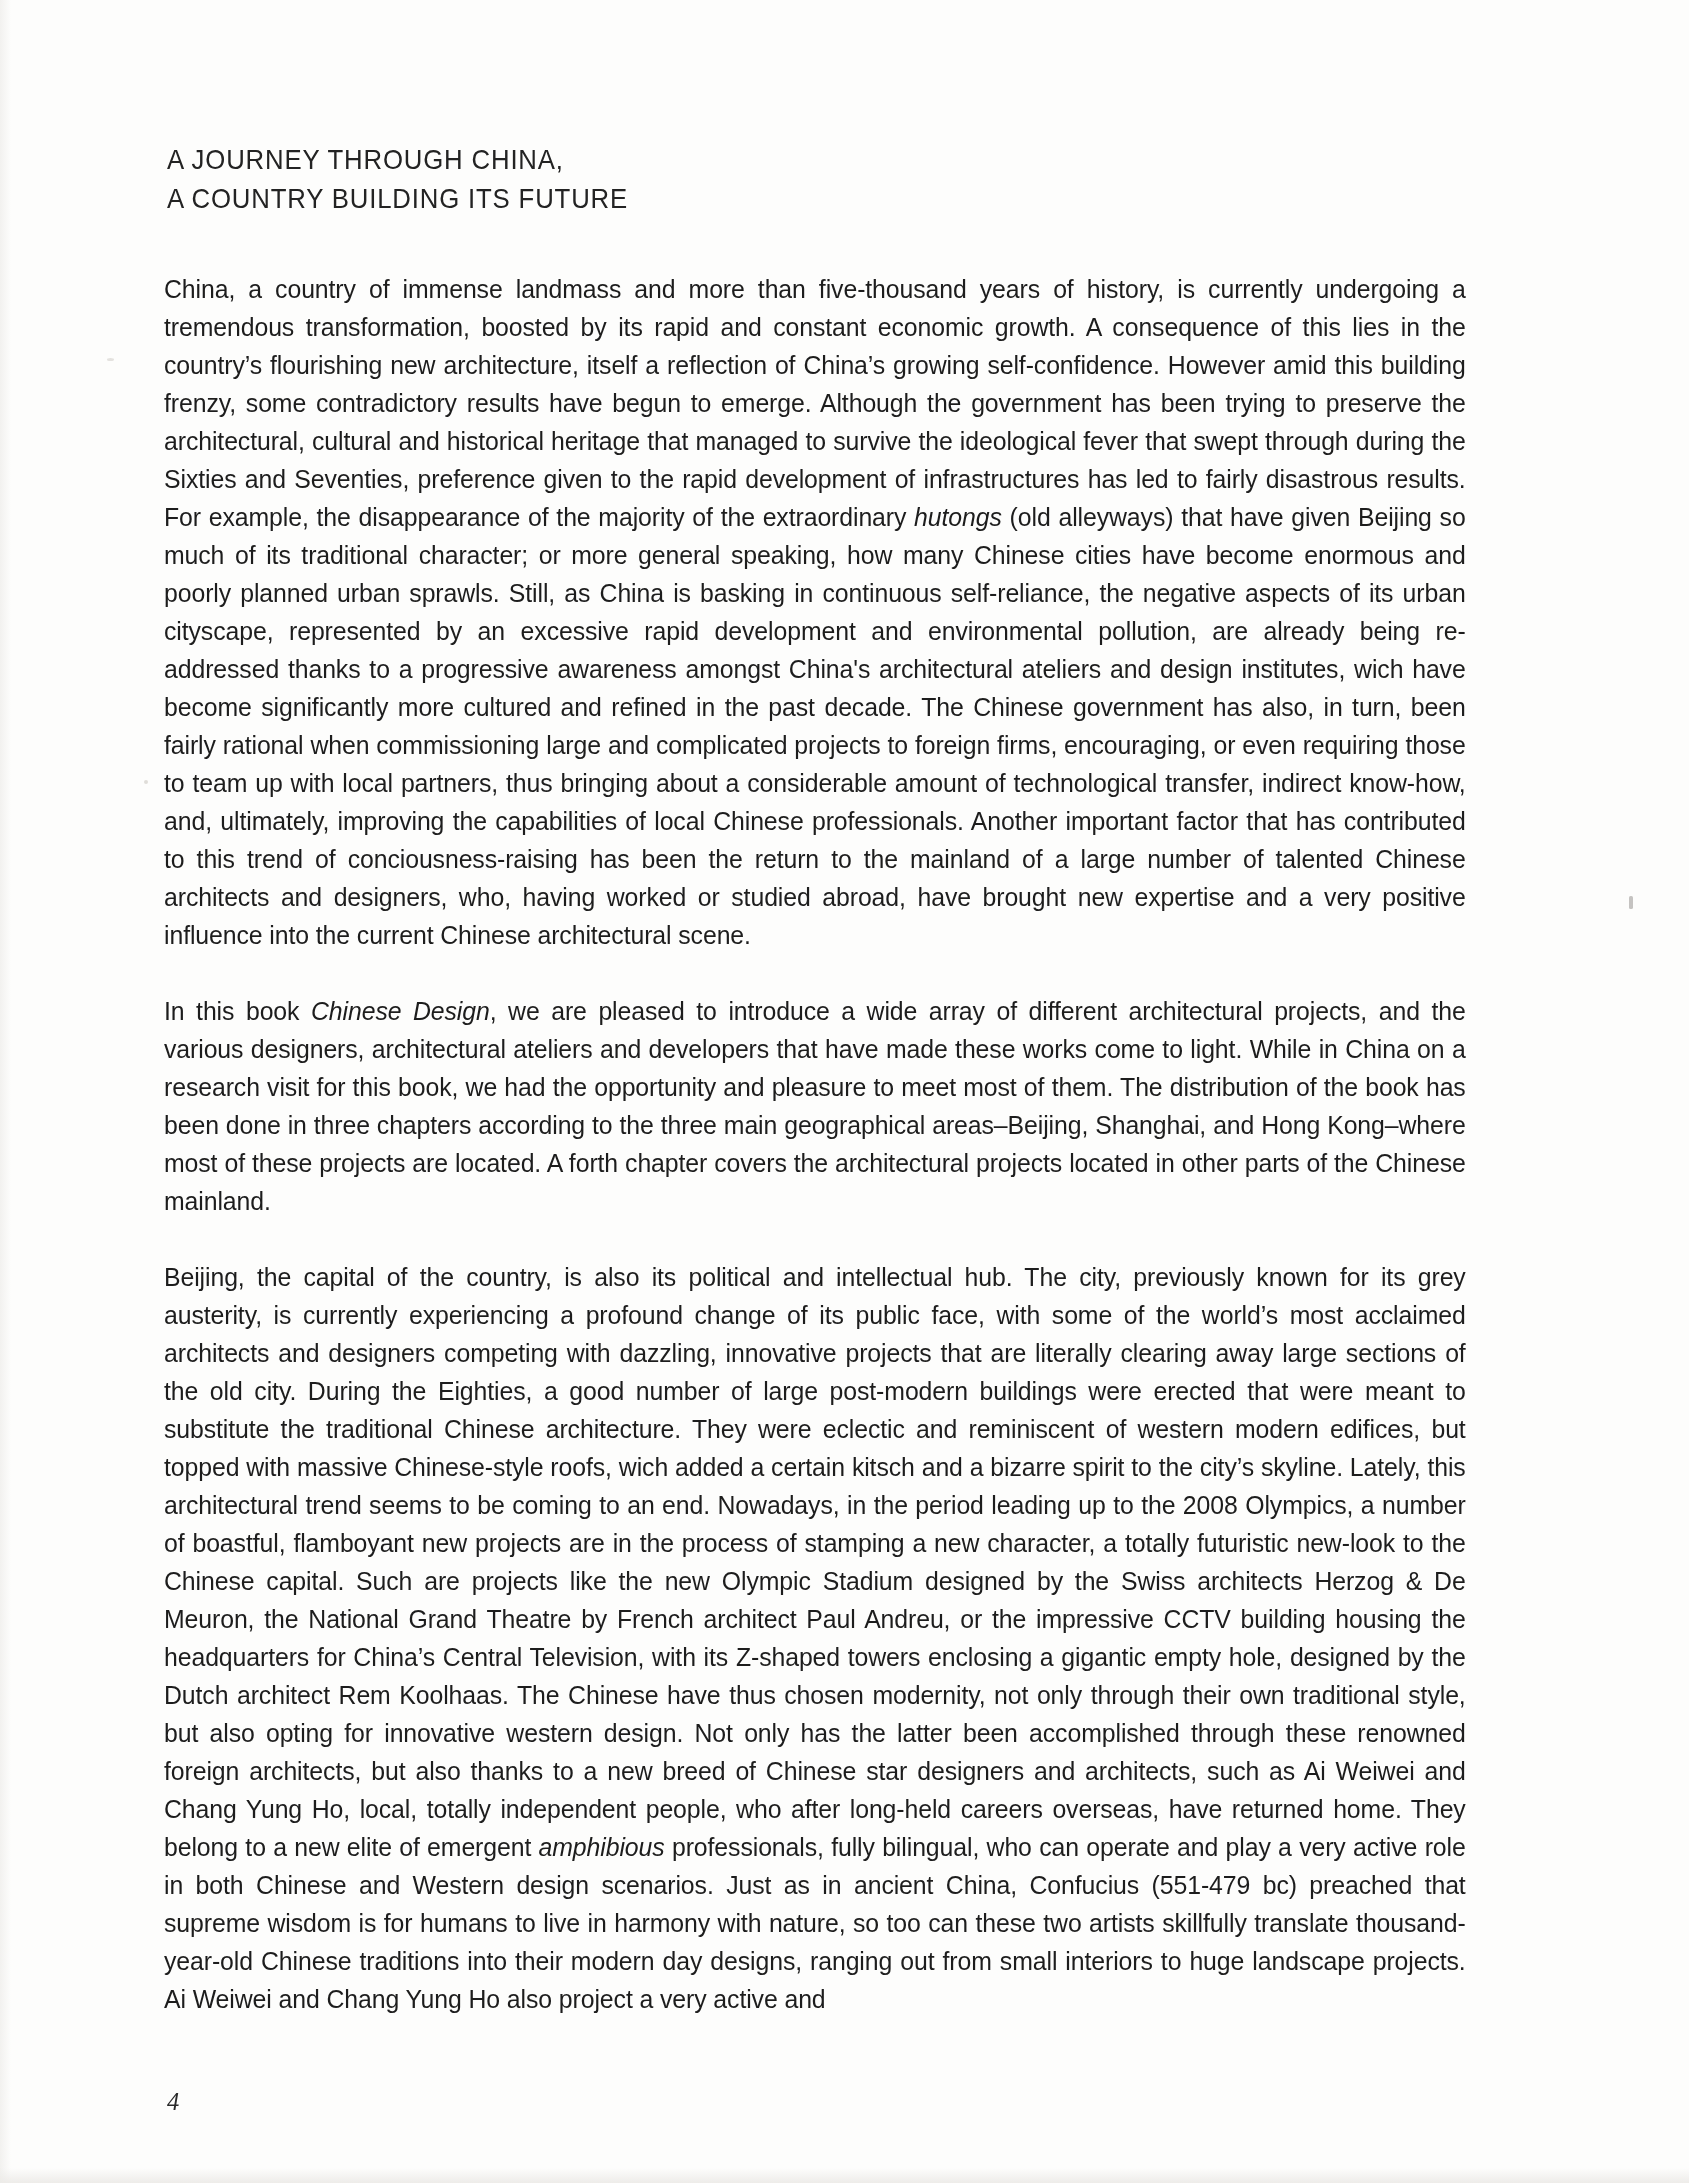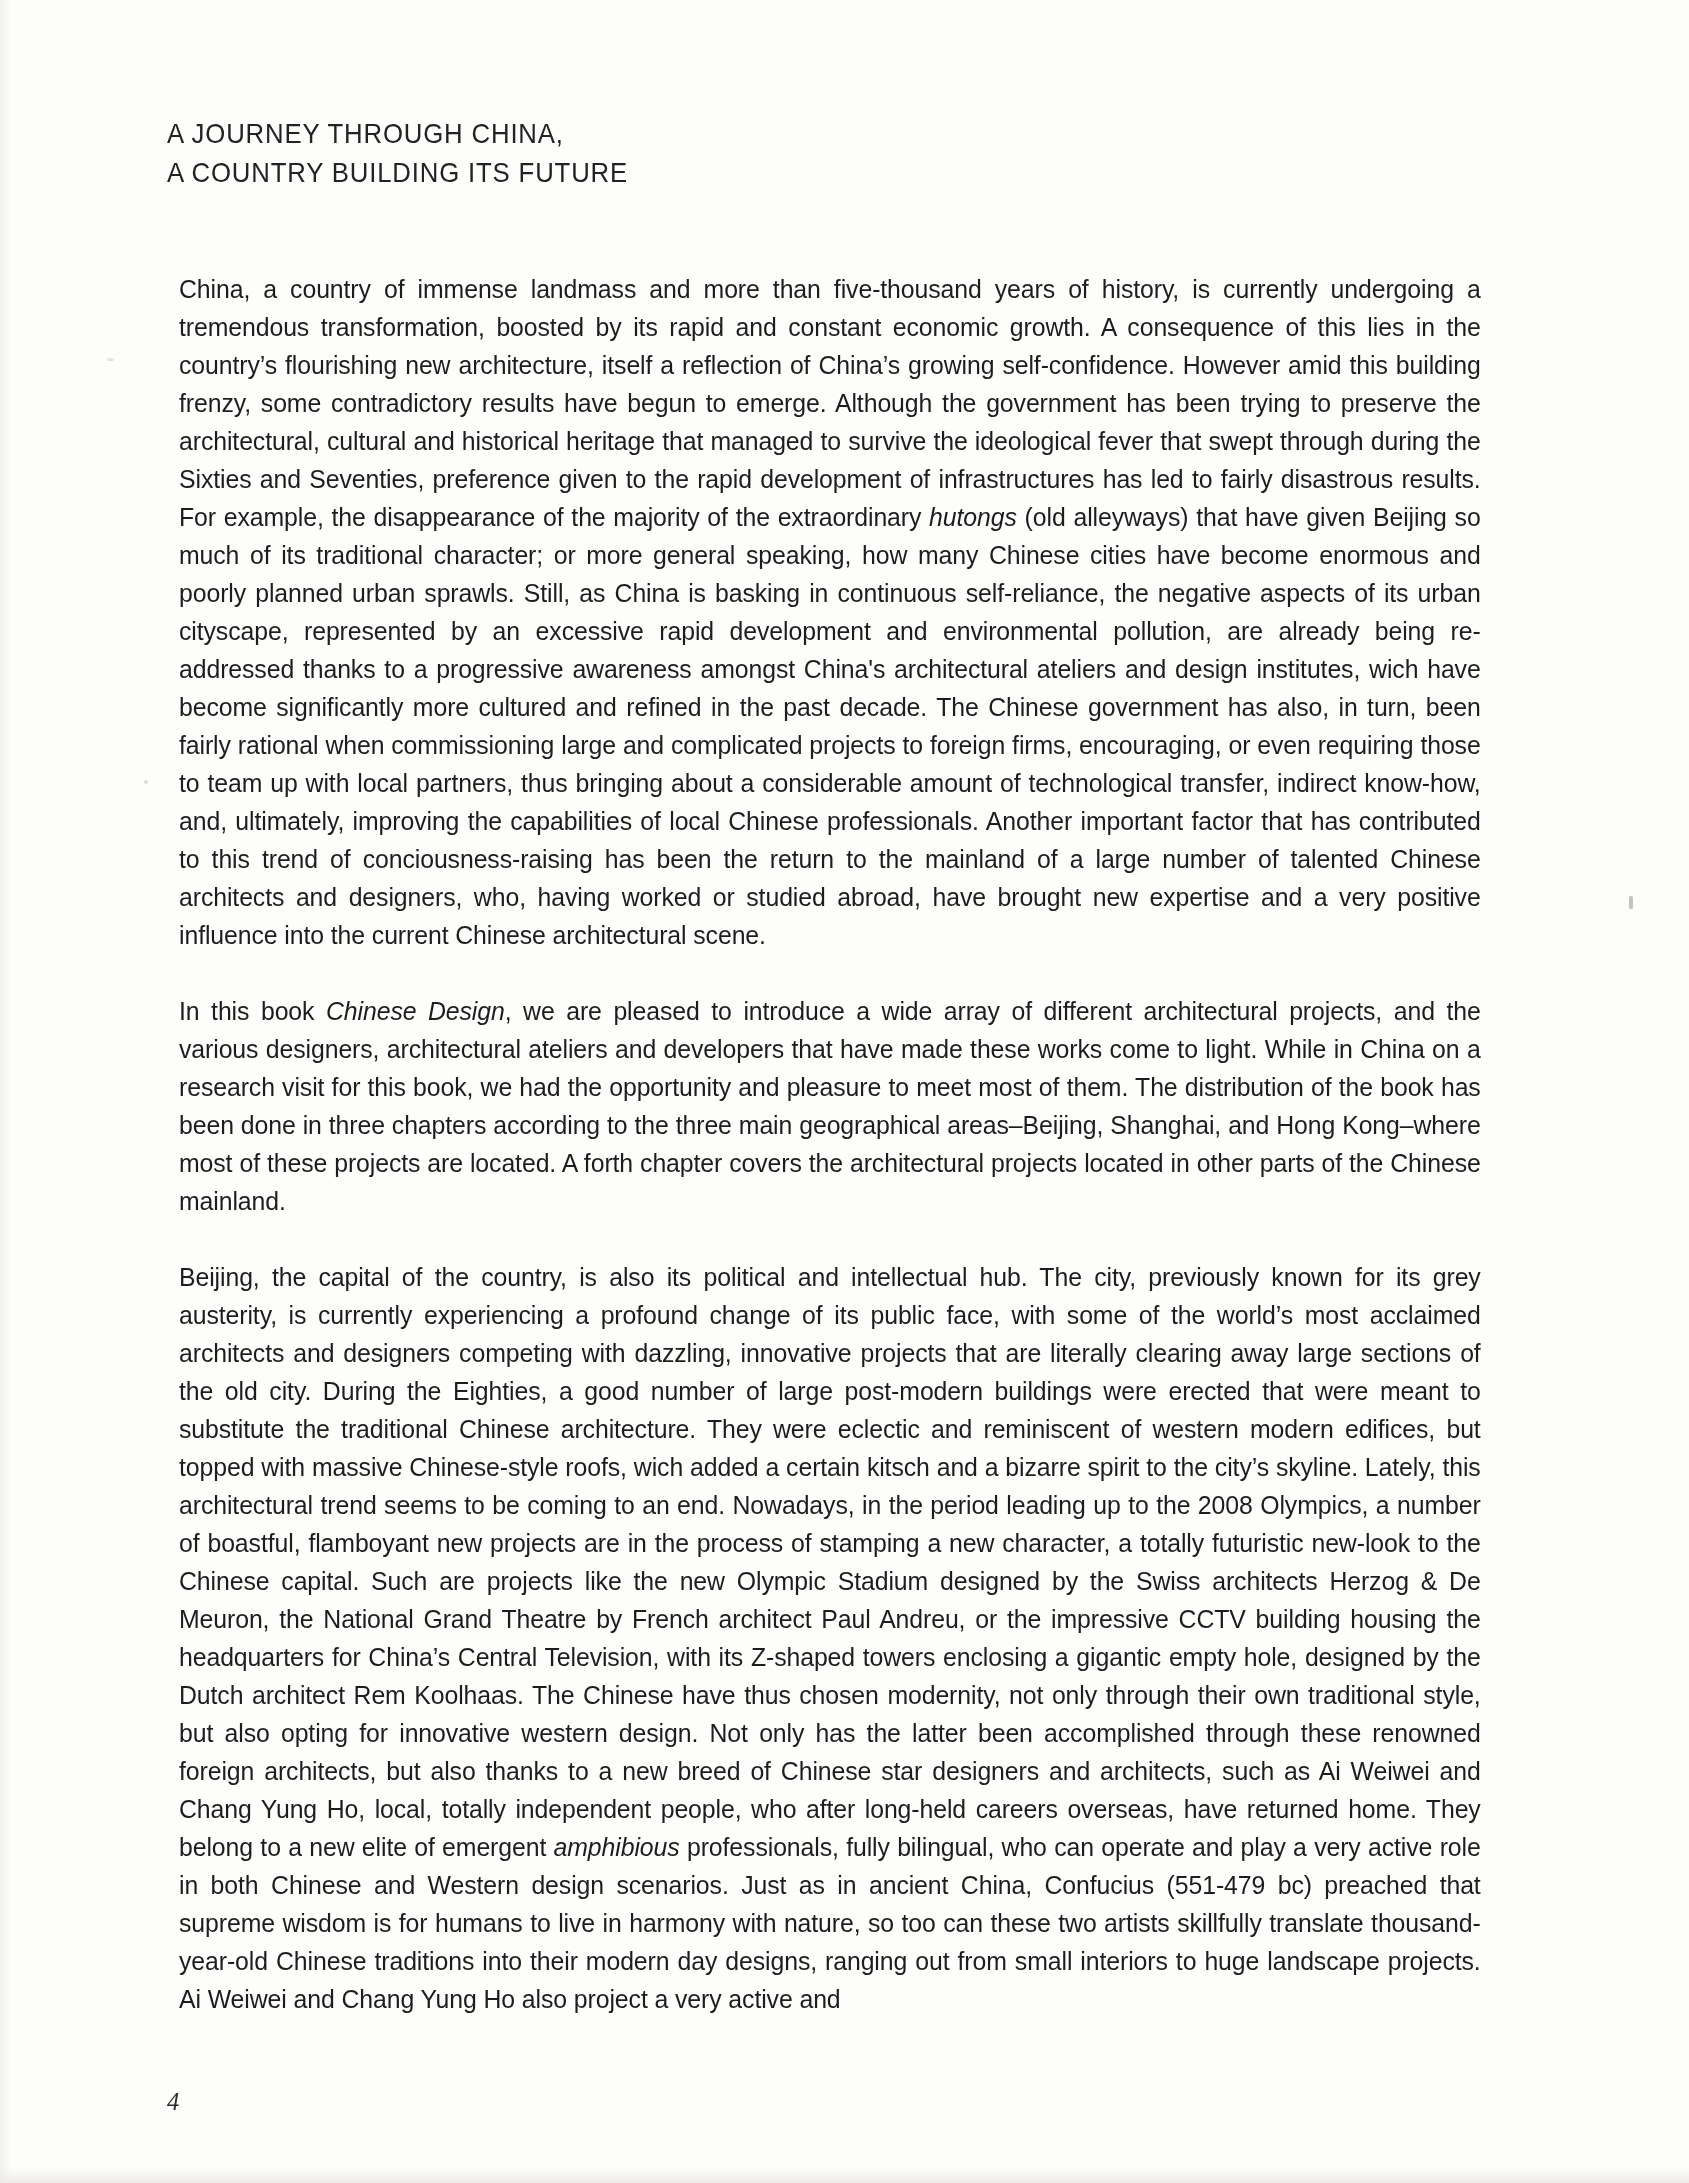--- a/index.html
+++ b/index.html
@@ -34,38 +34,38 @@
     left: 0; right: 0; bottom: 0;
     height: 14.7px;
     background: linear-gradient(to top, #eceae7 0%, rgba(253,253,252,0) 100%);
     opacity: .9;
   }
 
   
   .doc-header {
     position: absolute;
     left: 167px;
-    top: 114px;
+    top: 140px;
     width: 981px;
   }
   .doc-header .hline {
     font-family: "Liberation Sans", sans-serif;
     font-size: 28px;
     letter-spacing: 0.9px;
     line-height: 39px;
     color: #232323;
     transform: scaleX(0.92);
     transform-origin: left center;
     white-space: nowrap;
   }
 
   
   .body-col {
     position: absolute;
-    left: 179px;
+    left: 164px;
     top: 270px;
     width: 1363px;
   }
   p.para {
     margin: 0 0 38px 0;
     font-family: "Liberation Sans", sans-serif;
     font-size: 26px;
     line-height: 38px;
     text-align: justify;
     text-justify: inter-word;

